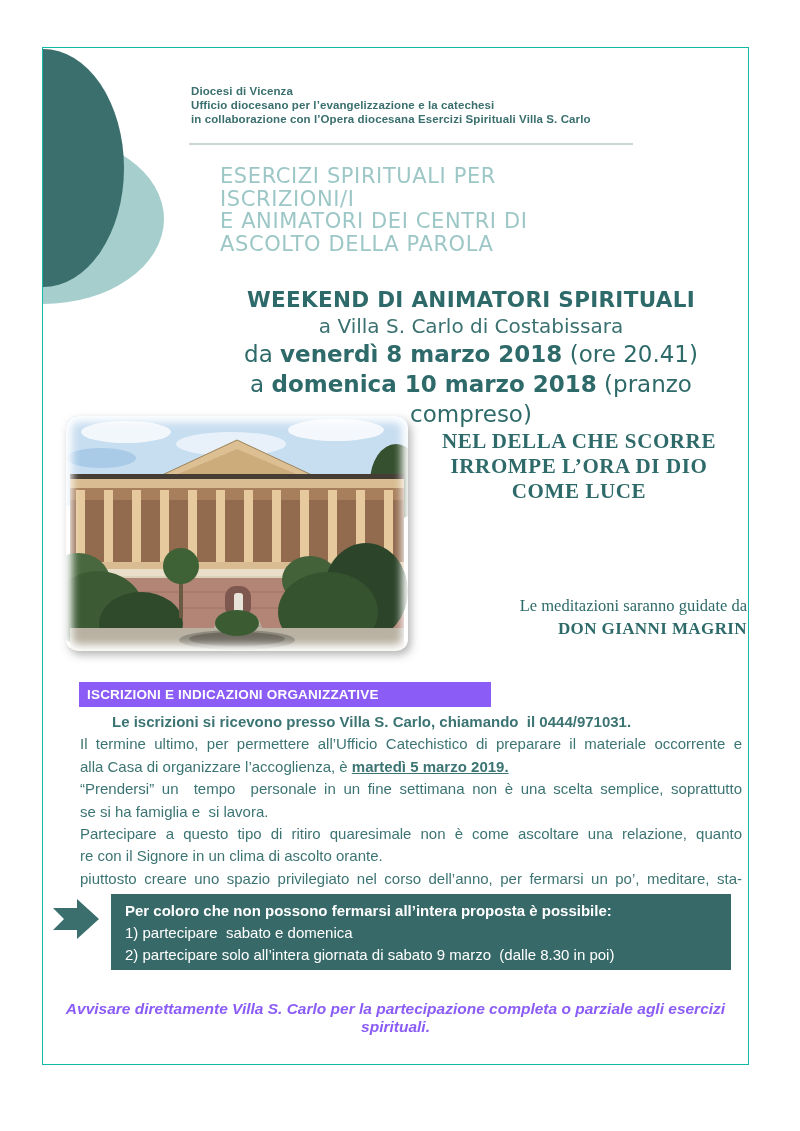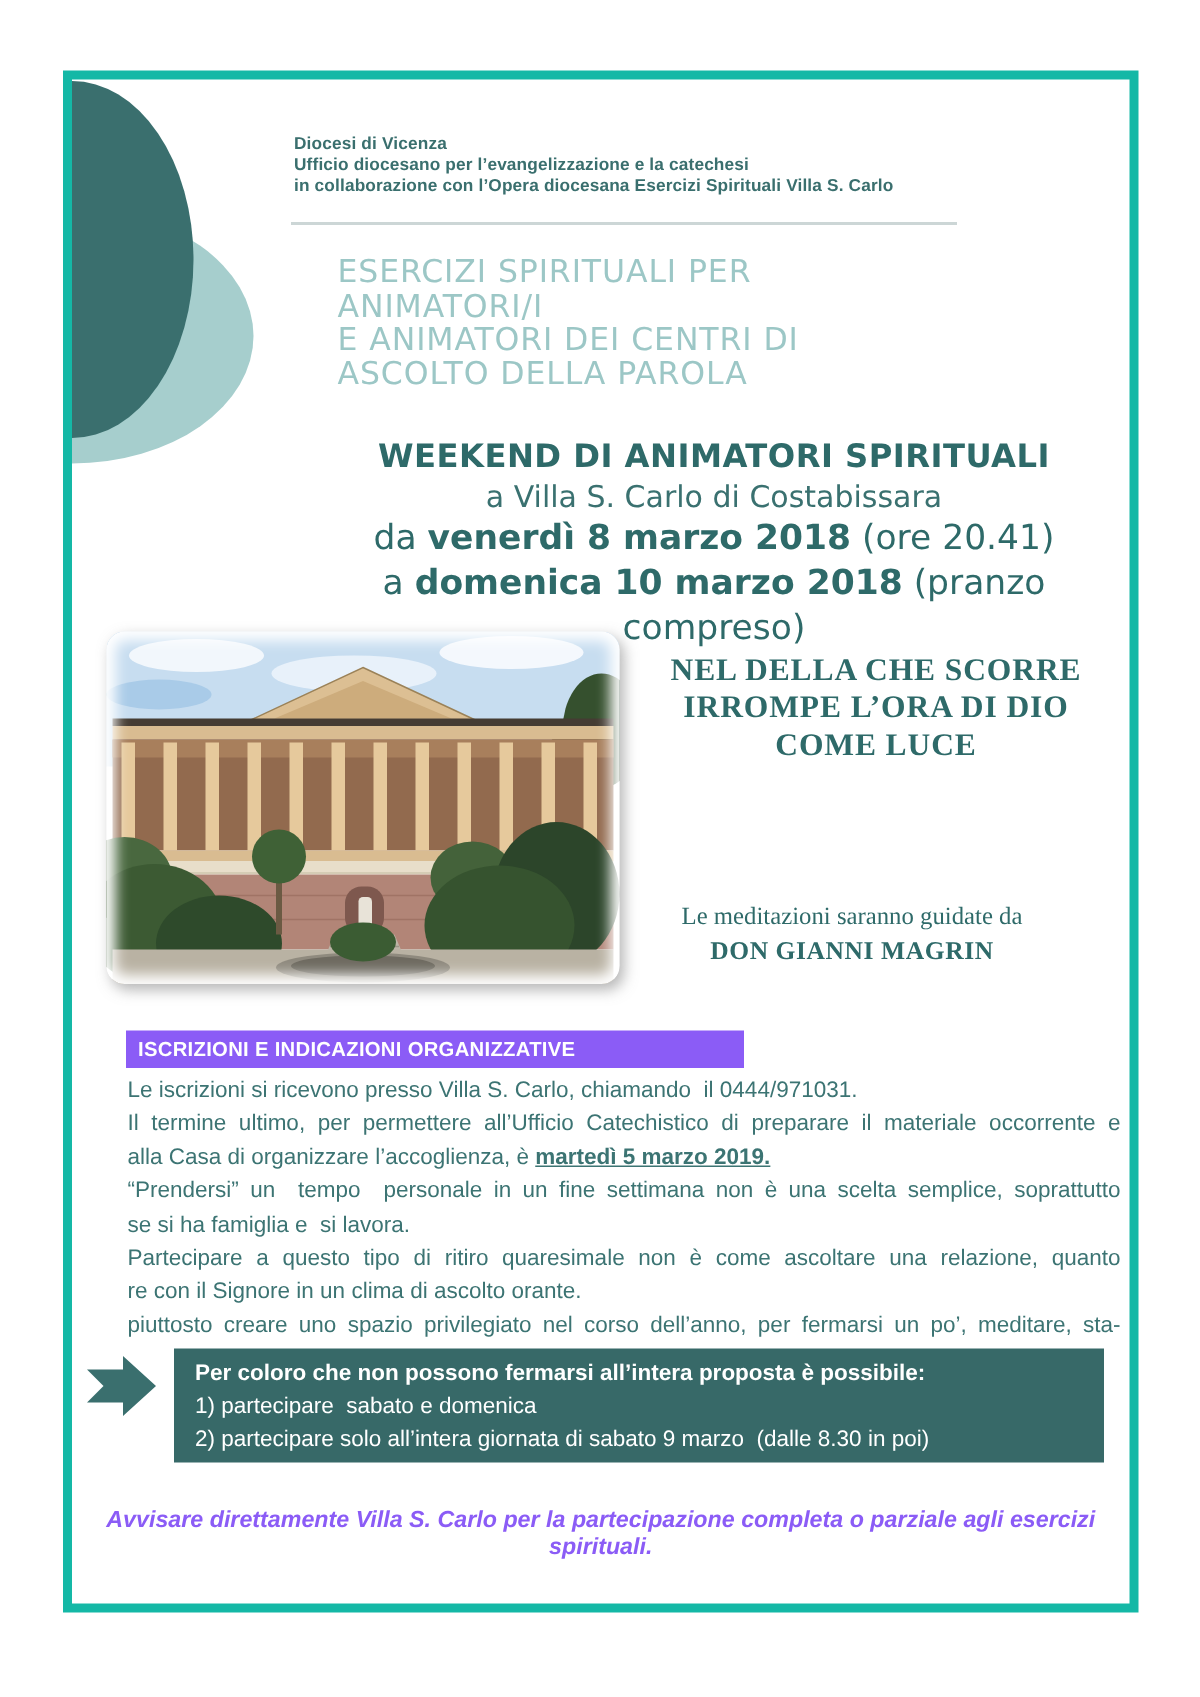--- a/index.html
+++ b/index.html
@@ -1,19 +1,19 @@
 <!DOCTYPE html>
 <html><head>
 <meta charset="utf-8">
 <style>
   html,body{margin:0;padding:0;background:#fff;}
   .page{position:relative;width:800px;height:1131px;background:#ffffff;overflow:hidden;
         font-family:"Liberation Sans",sans-serif;}
   .frame{position:absolute;left:42px;top:47px;width:705px;height:1016px;
-         border:6px solid #14b8a6;background:#ffffff;overflow:hidden;}
+         border:1px solid #14b8a6;background:#ffffff;overflow:hidden;}
 
   
   .circle{position:absolute;border-radius:50%;}
   .circle-light{left:-121px;top:86px;width:242px;height:170px;background:#a6cecd;}
   .circle-dark{left:-81px;top:1px;width:162px;height:238px;background:#3a6f6e;}
 
   
   .org-block{position:absolute;left:148px;top:36px;color:#3a6f6e;font-weight:bold;
              font-size:11.5px;line-height:14px;letter-spacing:.1px;}
   .rule{position:absolute;left:146px;top:95px;width:444px;height:0;
@@ -37,34 +37,34 @@
          border-radius:12px;overflow:hidden;
          box-shadow:3px 4px 9px rgba(110,110,110,.5);}
   .photo svg{display:block;width:100%;height:100%;}
   .photo-fade{position:absolute;inset:0;border-radius:12px;pointer-events:none;
               box-shadow:inset 0 0 9px 6px #ffffff;}
 
   
   .theme{position:absolute;left:368px;top:381px;width:336px;text-align:center;
          color:#2e6a69;font-family:"Liberation Serif","DejaVu Serif",serif;
          font-weight:bold;font-size:21px;line-height:25px;letter-spacing:.6px;}
-  .guide{position:absolute;left:352px;top:546px;width:336px;text-align:center;
+  .guide{position:absolute;left:368px;top:546px;width:336px;text-align:right;
          color:#2e6a69;font-family:"Liberation Serif","DejaVu Serif",serif;
          font-size:16.5px;line-height:23px;}
   .guide .gname{font-weight:bold;font-size:17px;letter-spacing:.4px;}
 
   
   .info-bar{position:absolute;left:36px;top:634px;width:404px;height:25px;
             background:#8b5cf6;color:#ffffff;font-weight:bold;font-size:13.5px;
             line-height:25px;padding-left:8px;letter-spacing:.2px;}
   .info-text{position:absolute;left:37px;top:663px;width:662px;color:#3c7473;
              font-size:15px;line-height:22.4px;}
   .iline{white-space:nowrap;}
   .just{text-align:justify;text-align-last:justify;}
-  .b{font-weight:normal;}
+  .b{font-weight:bold;margin-left:32px;}
   .em-date{font-weight:bold;text-decoration:underline;}
 
   
   .opt-arrow{position:absolute;left:9px;top:851px;width:48px;height:40px;}
   .opt-box{position:absolute;left:68px;top:846px;width:606px;height:64px;
            background:#376968;color:#ffffff;font-size:15px;line-height:22px;
            padding:6px 0 6px 14px;}
   .opt-box .o1{font-weight:bold;}
   .opt-box div{white-space:nowrap;}
 
@@ -84,21 +84,21 @@
     <div class="org-block">
       <div>Diocesi di Vicenza</div>
       <div>Ufficio diocesano per l’evangelizzazione e la catechesi</div>
       <div>in collaborazione con l’Opera diocesana Esercizi Spirituali Villa S. Carlo</div>
     </div>
 
     <div class="rule"></div>
 
     <div class="main-title">
       <div>ESERCIZI SPIRITUALI PER</div>
-      <div>ANIMATORI/I</div>
+      <div>ISCRIZIONI/I</div>
       <div>E ANIMATORI DEI CENTRI DI</div>
       <div>ASCOLTO DELLA PAROLA</div>
     </div>
 
     <div class="weekend">
       <div class="w1">WEEKEND DI ANIMATORI SPIRITUALI</div>
       <div class="w2">a Villa S. Carlo di Costabissara</div>
       <div class="w3"><span>da </span><b>venerdì 8 marzo 2018</b><span> (ore 20.41)</span></div>
       <div class="w4"><span>a </span><b>domenica 10 marzo 2018</b><span> (pranzo compreso)</span></div>
     </div>

